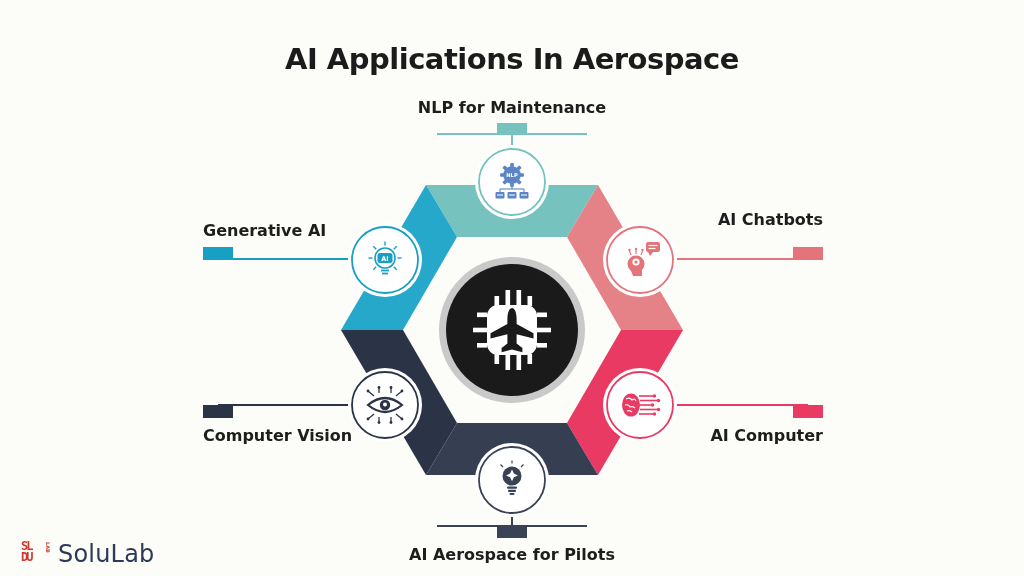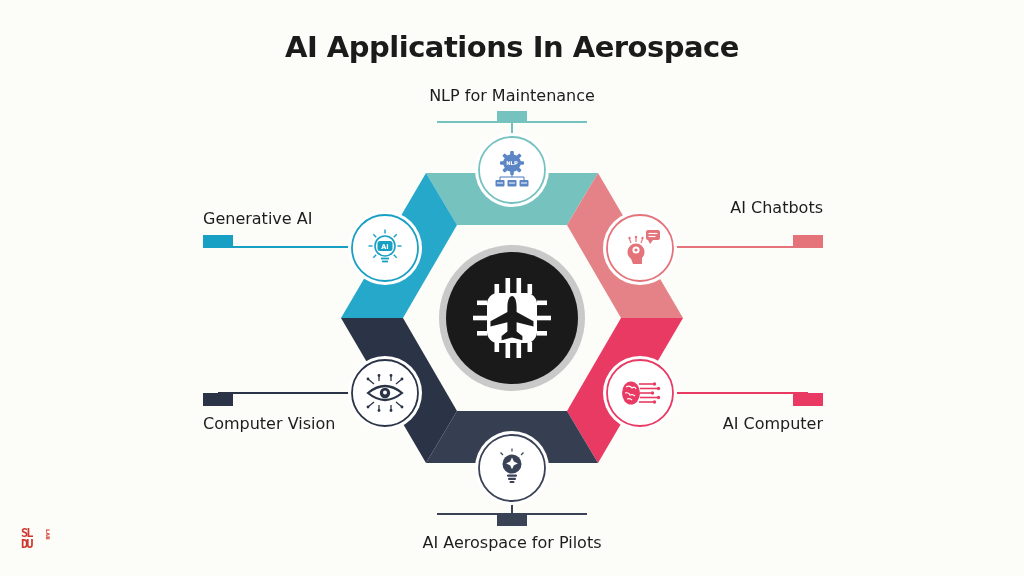--- a/index.html
+++ b/index.html
@@ -1,21 +1,21 @@
 <!DOCTYPE html>
 <html><head>
 <meta charset="utf-8">
 <style>
   html,body{margin:0;padding:0;}
   body{width:1024px;height:576px;position:relative;overflow:hidden;
        font-family:"DejaVu Sans","Liberation Sans",sans-serif;background:#fcfcf9;}
-  .stage{position:absolute;inset:0;}
+  .stage{position:absolute;inset:0;margin-top:12px;}
   .title{position:absolute;top:30px;left:0;right:0;text-align:center;
          font-size:29px;font-weight:700;color:#1b1b1b;letter-spacing:-0.5px;}
-  .node-label{position:absolute;font-size:16px;font-weight:400;color:#1d1d1d;white-space:nowrap;}
+  .node-label{position:absolute;font-size:16px;font-weight:700;color:#1d1d1d;white-space:nowrap;}
   .lbl-nlp{top:86px;left:512px;transform:translateX(-50%);}
   .lbl-gen{top:209px;left:203px;}
   .lbl-chat{top:198px;right:201px;}
   .lbl-cv{top:414px;left:203px;text-align:right;}
   .lbl-rob{top:414px;right:201px;}
   .lbl-ast{top:533px;left:512px;transform:translateX(-50%);}
   svg{position:absolute;left:0;top:0;}
   .logo{position:absolute;left:21px;top:528px;display:flex;align-items:center;gap:10px;}
   .logo-mark{position:relative;width:27px;height:27px;color:#cf372e;}
   .mark-rows{display:flex;flex-direction:column;font-family:"DejaVu Sans Mono",monospace;
@@ -262,15 +262,16 @@
   <div class="node-label lbl-ast">AI Aerospace for Pilots</div>
 
   <div class="logo">
     <div class="logo-mark">
       <div class="mark-rows">
         <span>SL</span>
         <span>DU</span>
       </div>
       <span class="mark-side">LAB</span>
     </div>
+    <div class="logo-text">SoluLab</div>
   </div>
 
 </div>
 
 </body></html>

